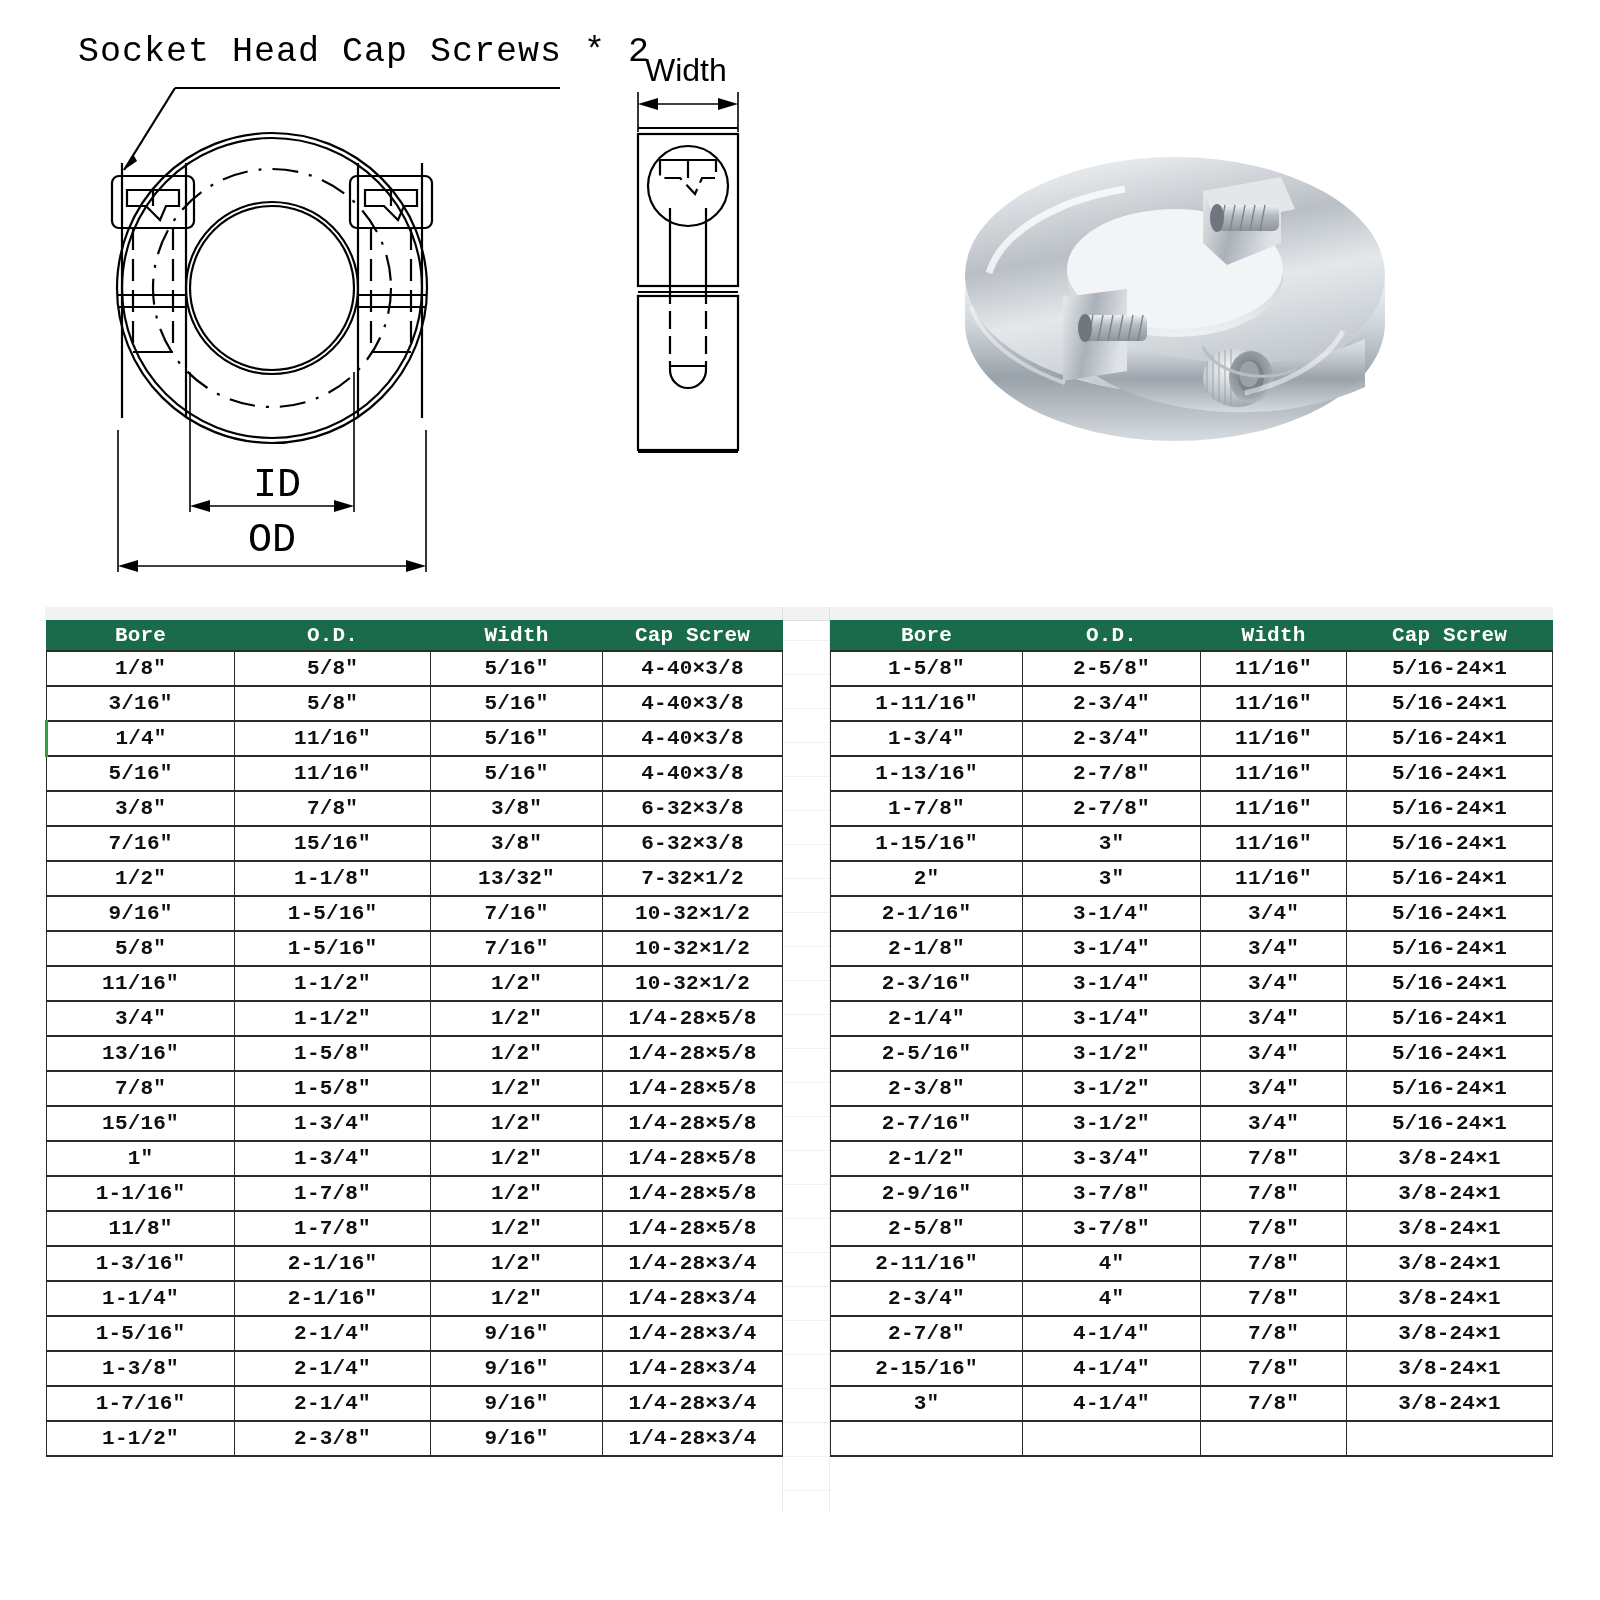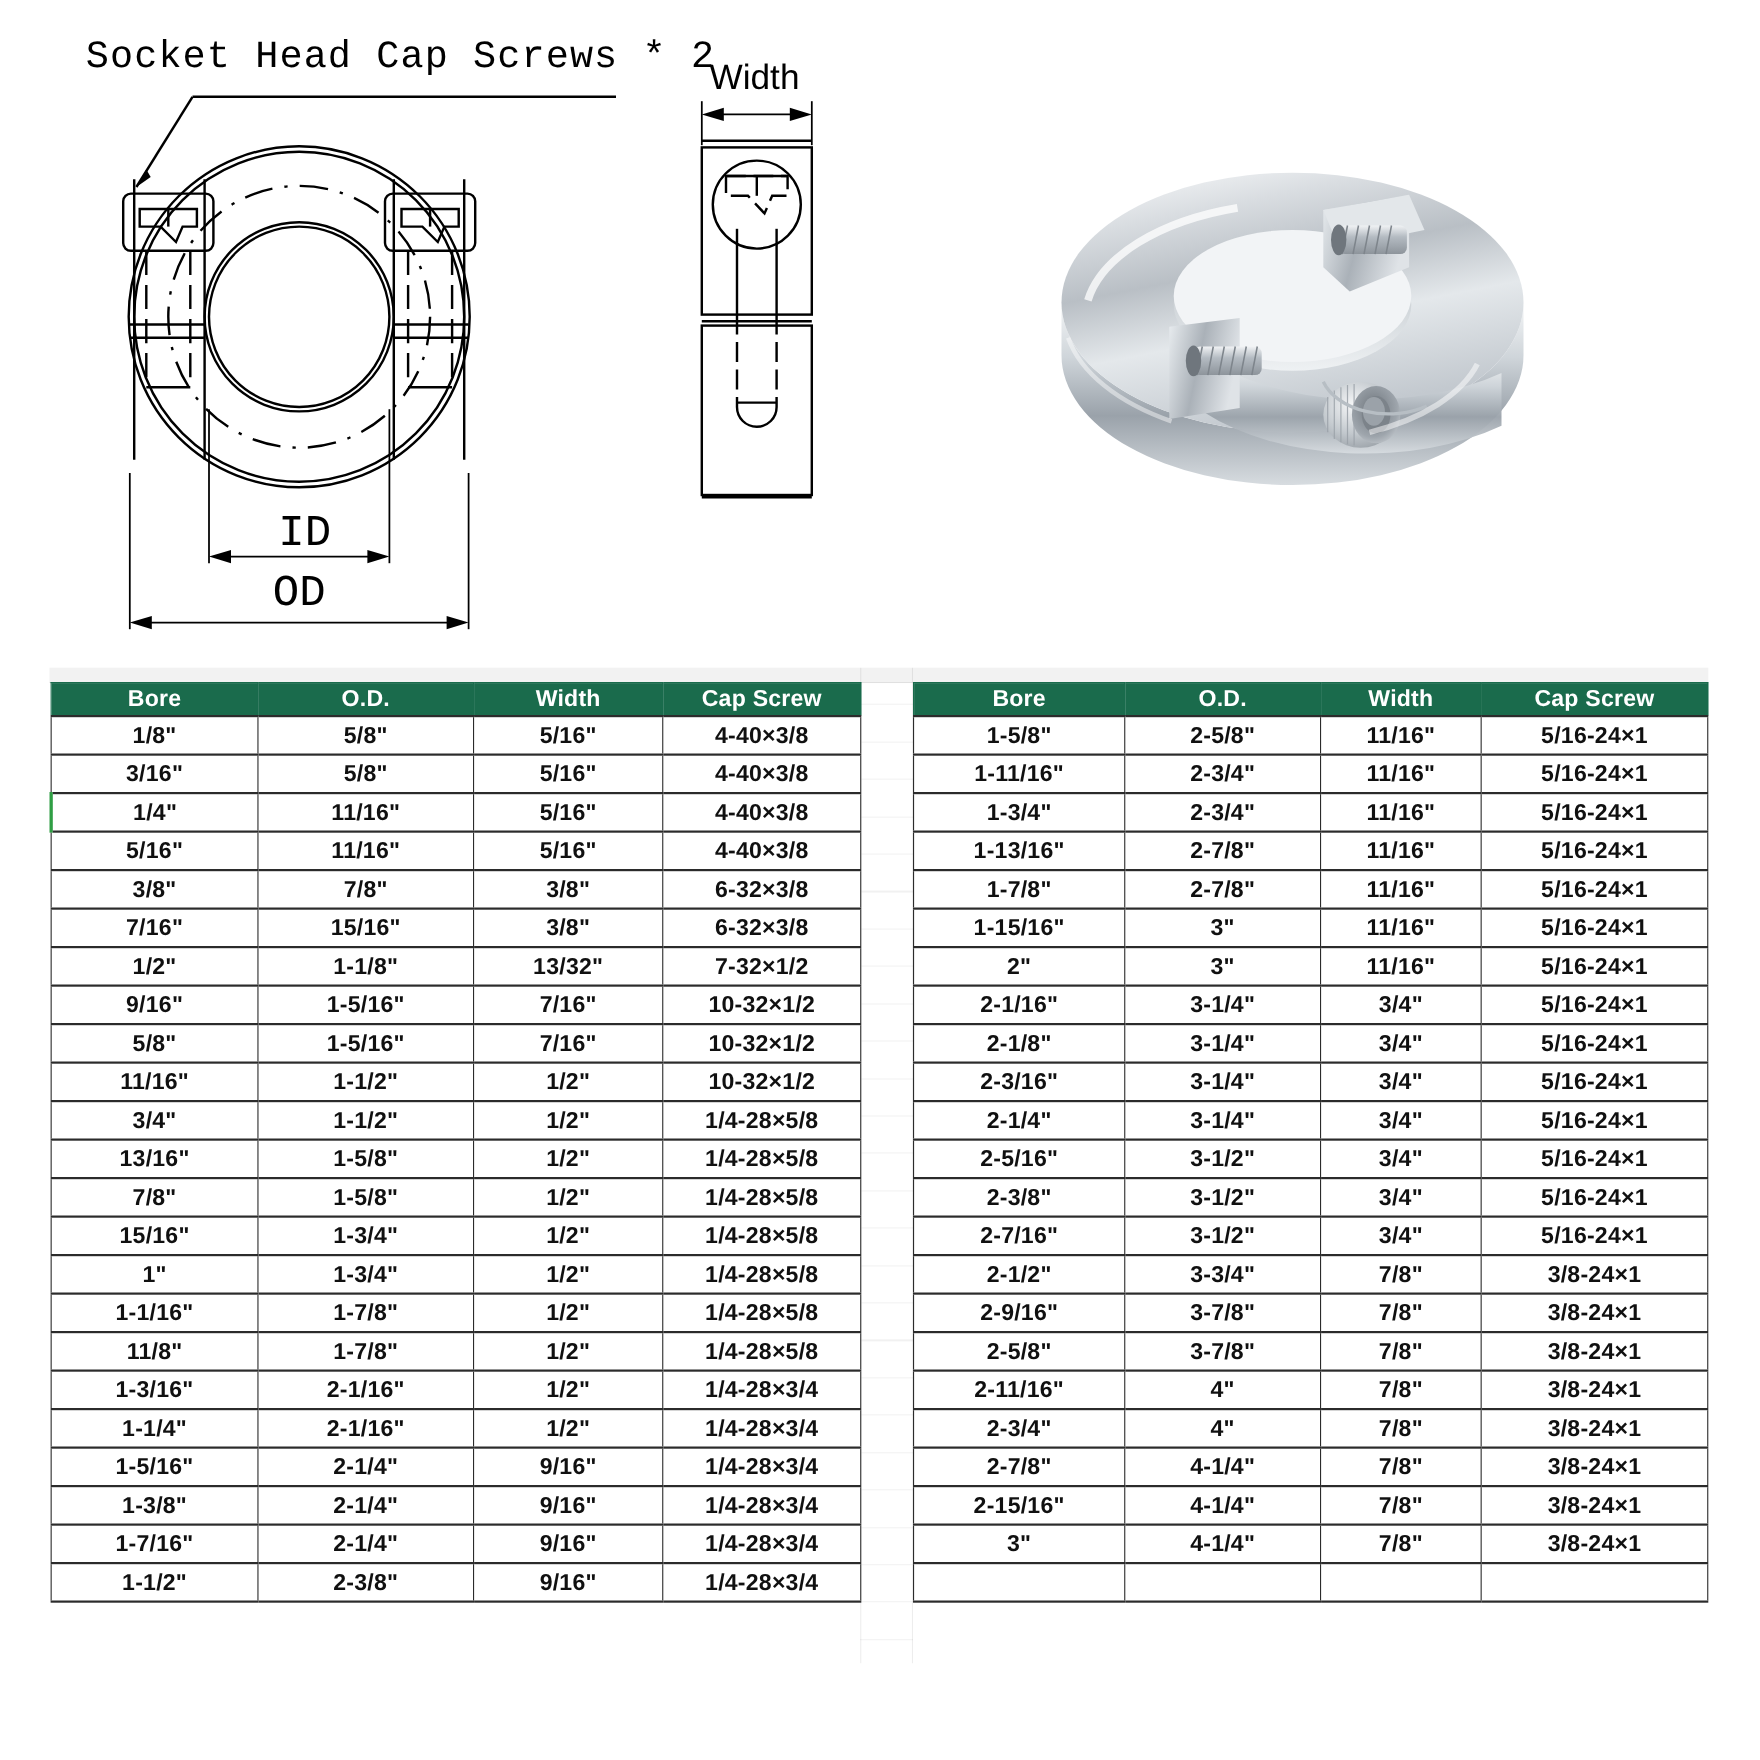--- a/index.html
+++ b/index.html
@@ -41,21 +41,21 @@
   .dim-id{left:253px;top:463px;}
   .dim-od{left:248px;top:518px;}
 
   svg.art{position:absolute;left:0;top:0;overflow:visible;}
 
   
   .tablewrap{position:absolute;}
   table.spec{
     border-collapse:collapse;
     table-layout:fixed;
-    font-family:Liberation Sans, sans-serif;
+    font-family:Liberation Mono, monospace;
   }
   table.spec th{
     background:#1a6b4c;
     color:#ffffff;
     font-size:21px;
     font-weight:bold;
     height:29px;
     padding:0;
     text-align:center;
     border:1px solid #1a6b4c;

